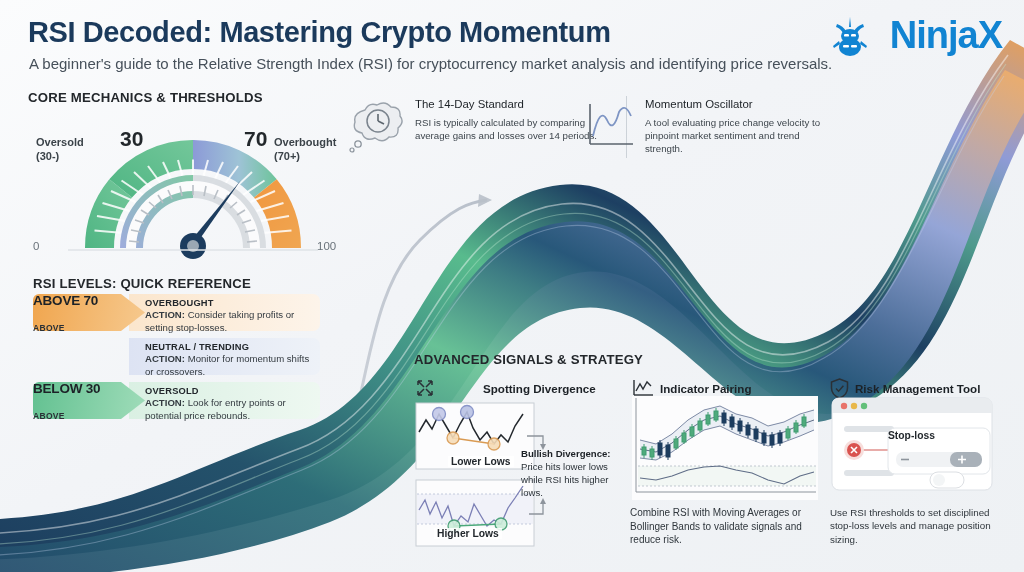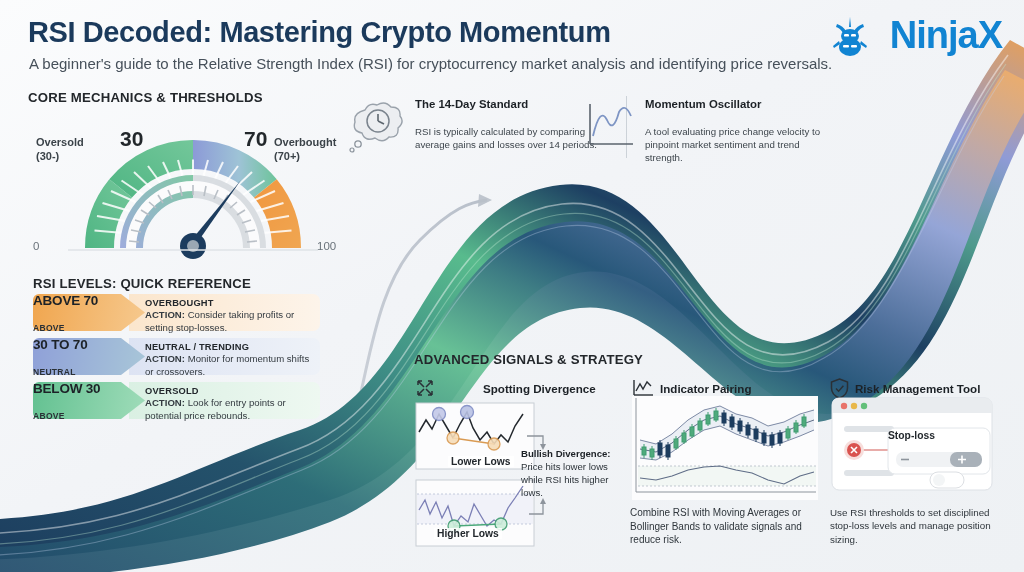--- a/index.html
+++ b/index.html
@@ -70,21 +70,21 @@
   .lvl-main { font-size: 13.5px; font-weight: bold; color: #1d2227; letter-spacing: -0.2px; }
   .lvl-sub { font-size: 8.5px; font-weight: bold; color: #2a3036; letter-spacing: 0.3px; margin-top:15px; }
   .lvl-title { font-size: 9.3px; font-weight: bold; color: #23282d; letter-spacing: 0.2px; }
   .lvl-desc { font-size: 9.6px; color: #343b41; line-height: 1.32; margin-top: 1px; }
   .lvl-desc b { font-weight: bold; }
 
   
   .callout { position: absolute; width: 190px; }
   #callout-14 { left: 415px; top: 98px; }
   #callout-mom { left: 645px; top: 98px; }
-  .co-title { font-size: 11.4px; font-weight: bold; color: #1c2126; margin-bottom: 15px; }
+  .co-title { font-size: 11.4px; font-weight: normal; color: #1c2126; margin-bottom: 6px; }
   .co-desc { font-size: 9.7px; color: #3e464d; line-height: 1.34; }
   .co-icon { position: absolute; }
   #icon-cloud { left: 345px; top: 100px; }
   #icon-osc { left: 585px; top: 100px; }
   .co-divider { position: absolute; left: 626px; top: 96px; width: 1px; height: 62px; background: #ccd2d8; }
 
   
   .adv-head {
     position: absolute; display: flex; align-items: center; gap: 6px;
     font-size: 11.6px; font-weight: bold; color: #1c2126;
@@ -299,24 +299,20 @@
       </div>
     </div>
 
     <div class="lvl-row">
       <div class="lvl-body" style="background:linear-gradient(90deg,#dde3f3,#eef2f8)">
         <div class="lvl-title">NEUTRAL / TRENDING</div>
         <div class="lvl-desc">
           <b>ACTION:</b> <span>Monitor for momentum shifts or crossovers.</span>
         </div>
       </div>
-      <div class="lvl-chev" style="background:linear-gradient(100deg,#8fa0d8,#a8c6d8)">
-        <div class="lvl-main">30 TO 70</div>
-        <div class="lvl-sub">NEUTRAL</div>
-      </div>
     </div>
 
     <div class="lvl-row">
       <div class="lvl-body" style="background:linear-gradient(90deg,#daf0e3,#eef8f1)">
         <div class="lvl-title">OVERSOLD</div>
         <div class="lvl-desc">
           <b>ACTION:</b> <span>Look for entry points or potential price rebounds.</span>
         </div>
       </div>
       <div class="lvl-chev" style="background:linear-gradient(100deg,#63c191,#9fdcb9)">

